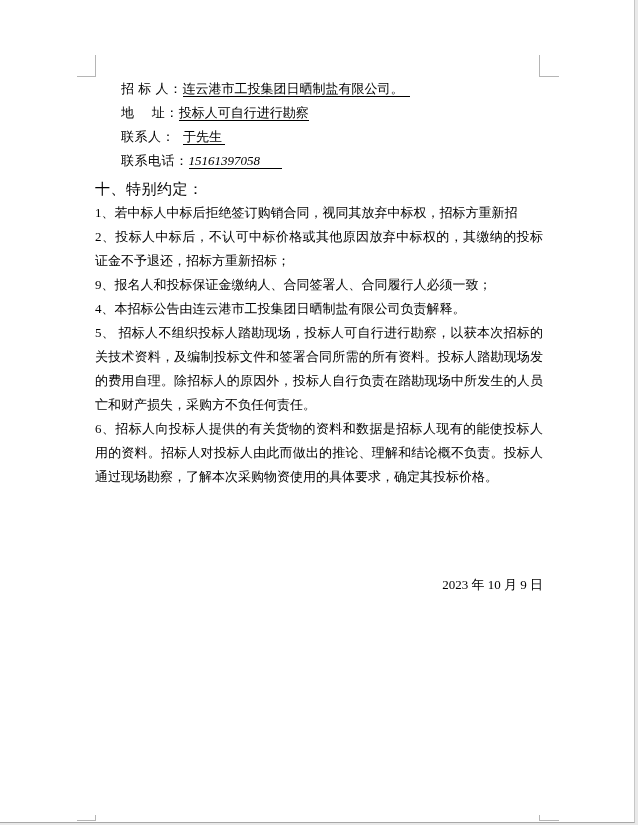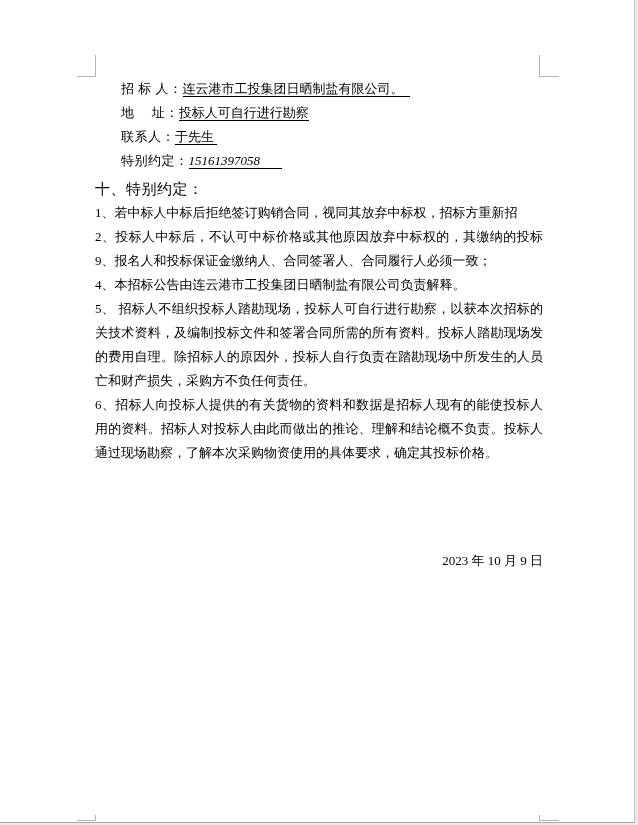--- a/index.html
+++ b/index.html
@@ -32,21 +32,21 @@
   .content {
     position: absolute; left: 95px; top: 77px; width: 448px;
     font-size: 13px; line-height: 24px;
   }
   .contact-row { padding-left: 26px; white-space: nowrap; }
   .contact-label { letter-spacing: 0.5px; }
   .u-value {
     border-bottom: 1px solid #000;
     padding-bottom: 0px;
   }
-  .u-pad-sm { padding-right: 3px; }
+  .u-pad-sm { padding-right: 3px; margin-left: 8px; }
   .u-pad-md { padding-right: 6px; }
   .u-pad-lg { padding-right: 22px; font-style: italic; }
 
   .section-heading {
     margin-top: 4px;
     font-weight: normal;
     font-size: 15px;
     letter-spacing: 0.5px;
   }
   .tline { height: 24px; overflow: hidden; }
@@ -72,28 +72,29 @@
       <div class="contact-row">
         <span class="contact-label">招 标 人：</span><span class="u-value u-pad-md">连云港市工投集团日晒制盐有限公司。</span>
       </div>
       <div class="contact-row">
         <span class="contact-label">地　 址：</span><span class="u-value">投标人可自行进行勘察</span>
       </div>
       <div class="contact-row">
         <span class="contact-label">联系人：</span><span class="u-value u-pad-sm">于先生</span>
       </div>
       <div class="contact-row">
-        <span class="contact-label">特别约定：</span><span class="u-value u-pad-lg">15161397058</span>
+        <span class="contact-label">联系电话：</span><span class="u-value u-pad-lg">15161397058</span>
       </div>
 
       <div class="section-heading">十、特别约定：</div>
 
       <div class="tline">1、若中标人中标后拒绝签订购销合同，视同其放弃中标权，招标方重新招标；</div>
 
       <div class="tline fill">2、投标人中标后，不认可中标价格或其他原因放弃中标权的，其缴纳的投标保</div>
+      <div class="tline">证金不予退还，招标方重新招标；</div>
 
       <div class="tline">9、报名人和投标保证金缴纳人、合同签署人、合同履行人必须一致；</div>
 
       <div class="tline">4、本招标公告由连云港市工投集团日晒制盐有限公司负责解释。</div>
 
       <div class="tline fill">5、 招标人不组织投标人踏勘现场，投标人可自行进行勘察，以获本次招标的相</div>
       <div class="tline fill">关技术资料，及编制投标文件和签署合同所需的所有资料。投标人踏勘现场发生</div>
       <div class="tline fill">的费用自理。除招标人的原因外，投标人自行负责在踏勘现场中所发生的人员伤</div>
       <div class="tline">亡和财产损失，采购方不负任何责任。</div>
 

